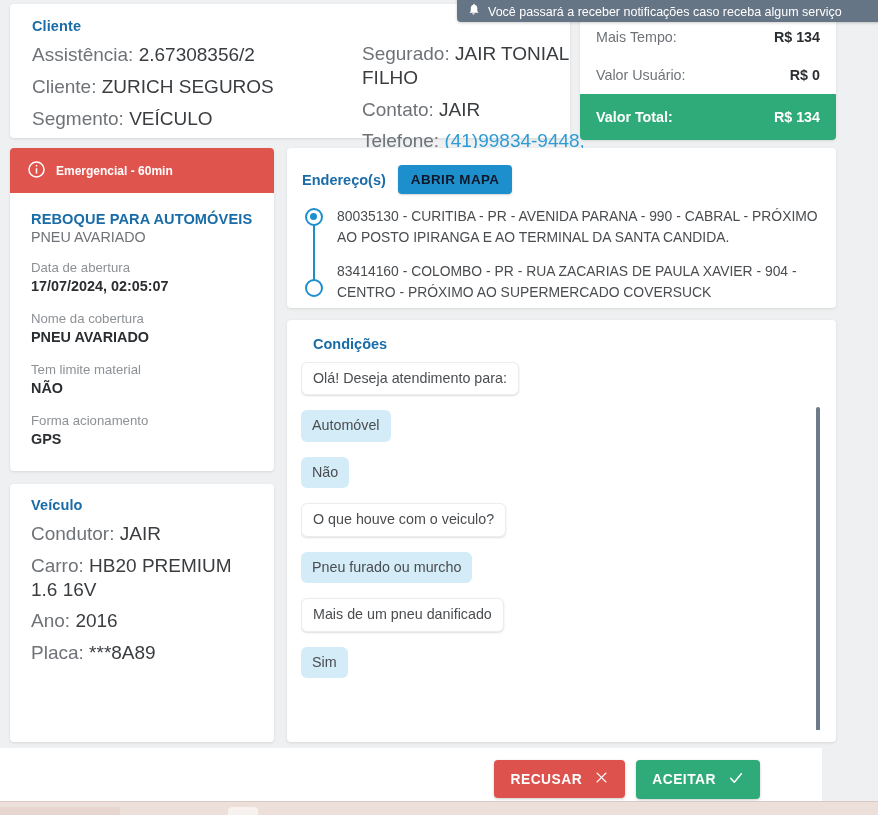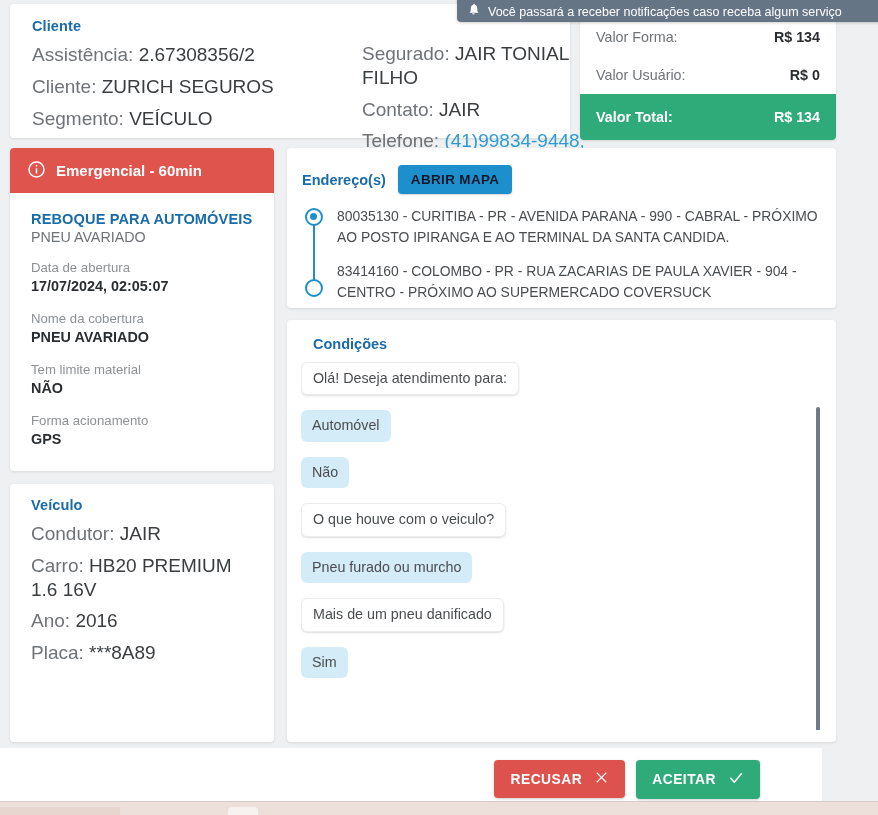--- a/index.html
+++ b/index.html
@@ -107,21 +107,21 @@
   }
   .service-head {
     background: #e0544e;
     height: 45px;
     display: flex;
     align-items: center;
     gap: 10px;
     padding: 0 17px;
     color: #fff;
     font-weight: bold;
-    font-size: 15px;
+    font-size: 12px;
   }
   .service-body { padding: 18px 17px 0 21px; }
   .svc-title {
     color: #1a6ca8;
     font-weight: bold;
     font-size: 14.6px;
     letter-spacing: .1px;
     margin-bottom: 2px;
   }
   .svc-sub {
@@ -369,21 +369,21 @@
       </div>
       <div class="kv">
         <span>Telefone:</span>
         <span class="link">(41)99834-9448;</span>
       </div>
     </div>
   </div>
 
   <div class="card values-card">
     <div class="value-row">
-      <span class="lbl">Valor Forma:</span>
+      <span class="lbl">Mais Tempo:</span>
       <span class="amt">R$ 134</span>
     </div>
     <div class="value-row">
       <span class="lbl">Valor Usuário:</span>
       <span class="amt">R$ 0</span>
     </div>
     <div class="value-row total">
       <span class="lbl">Valor Total:</span>
       <span class="amt">R$ 134</span>
     </div>

